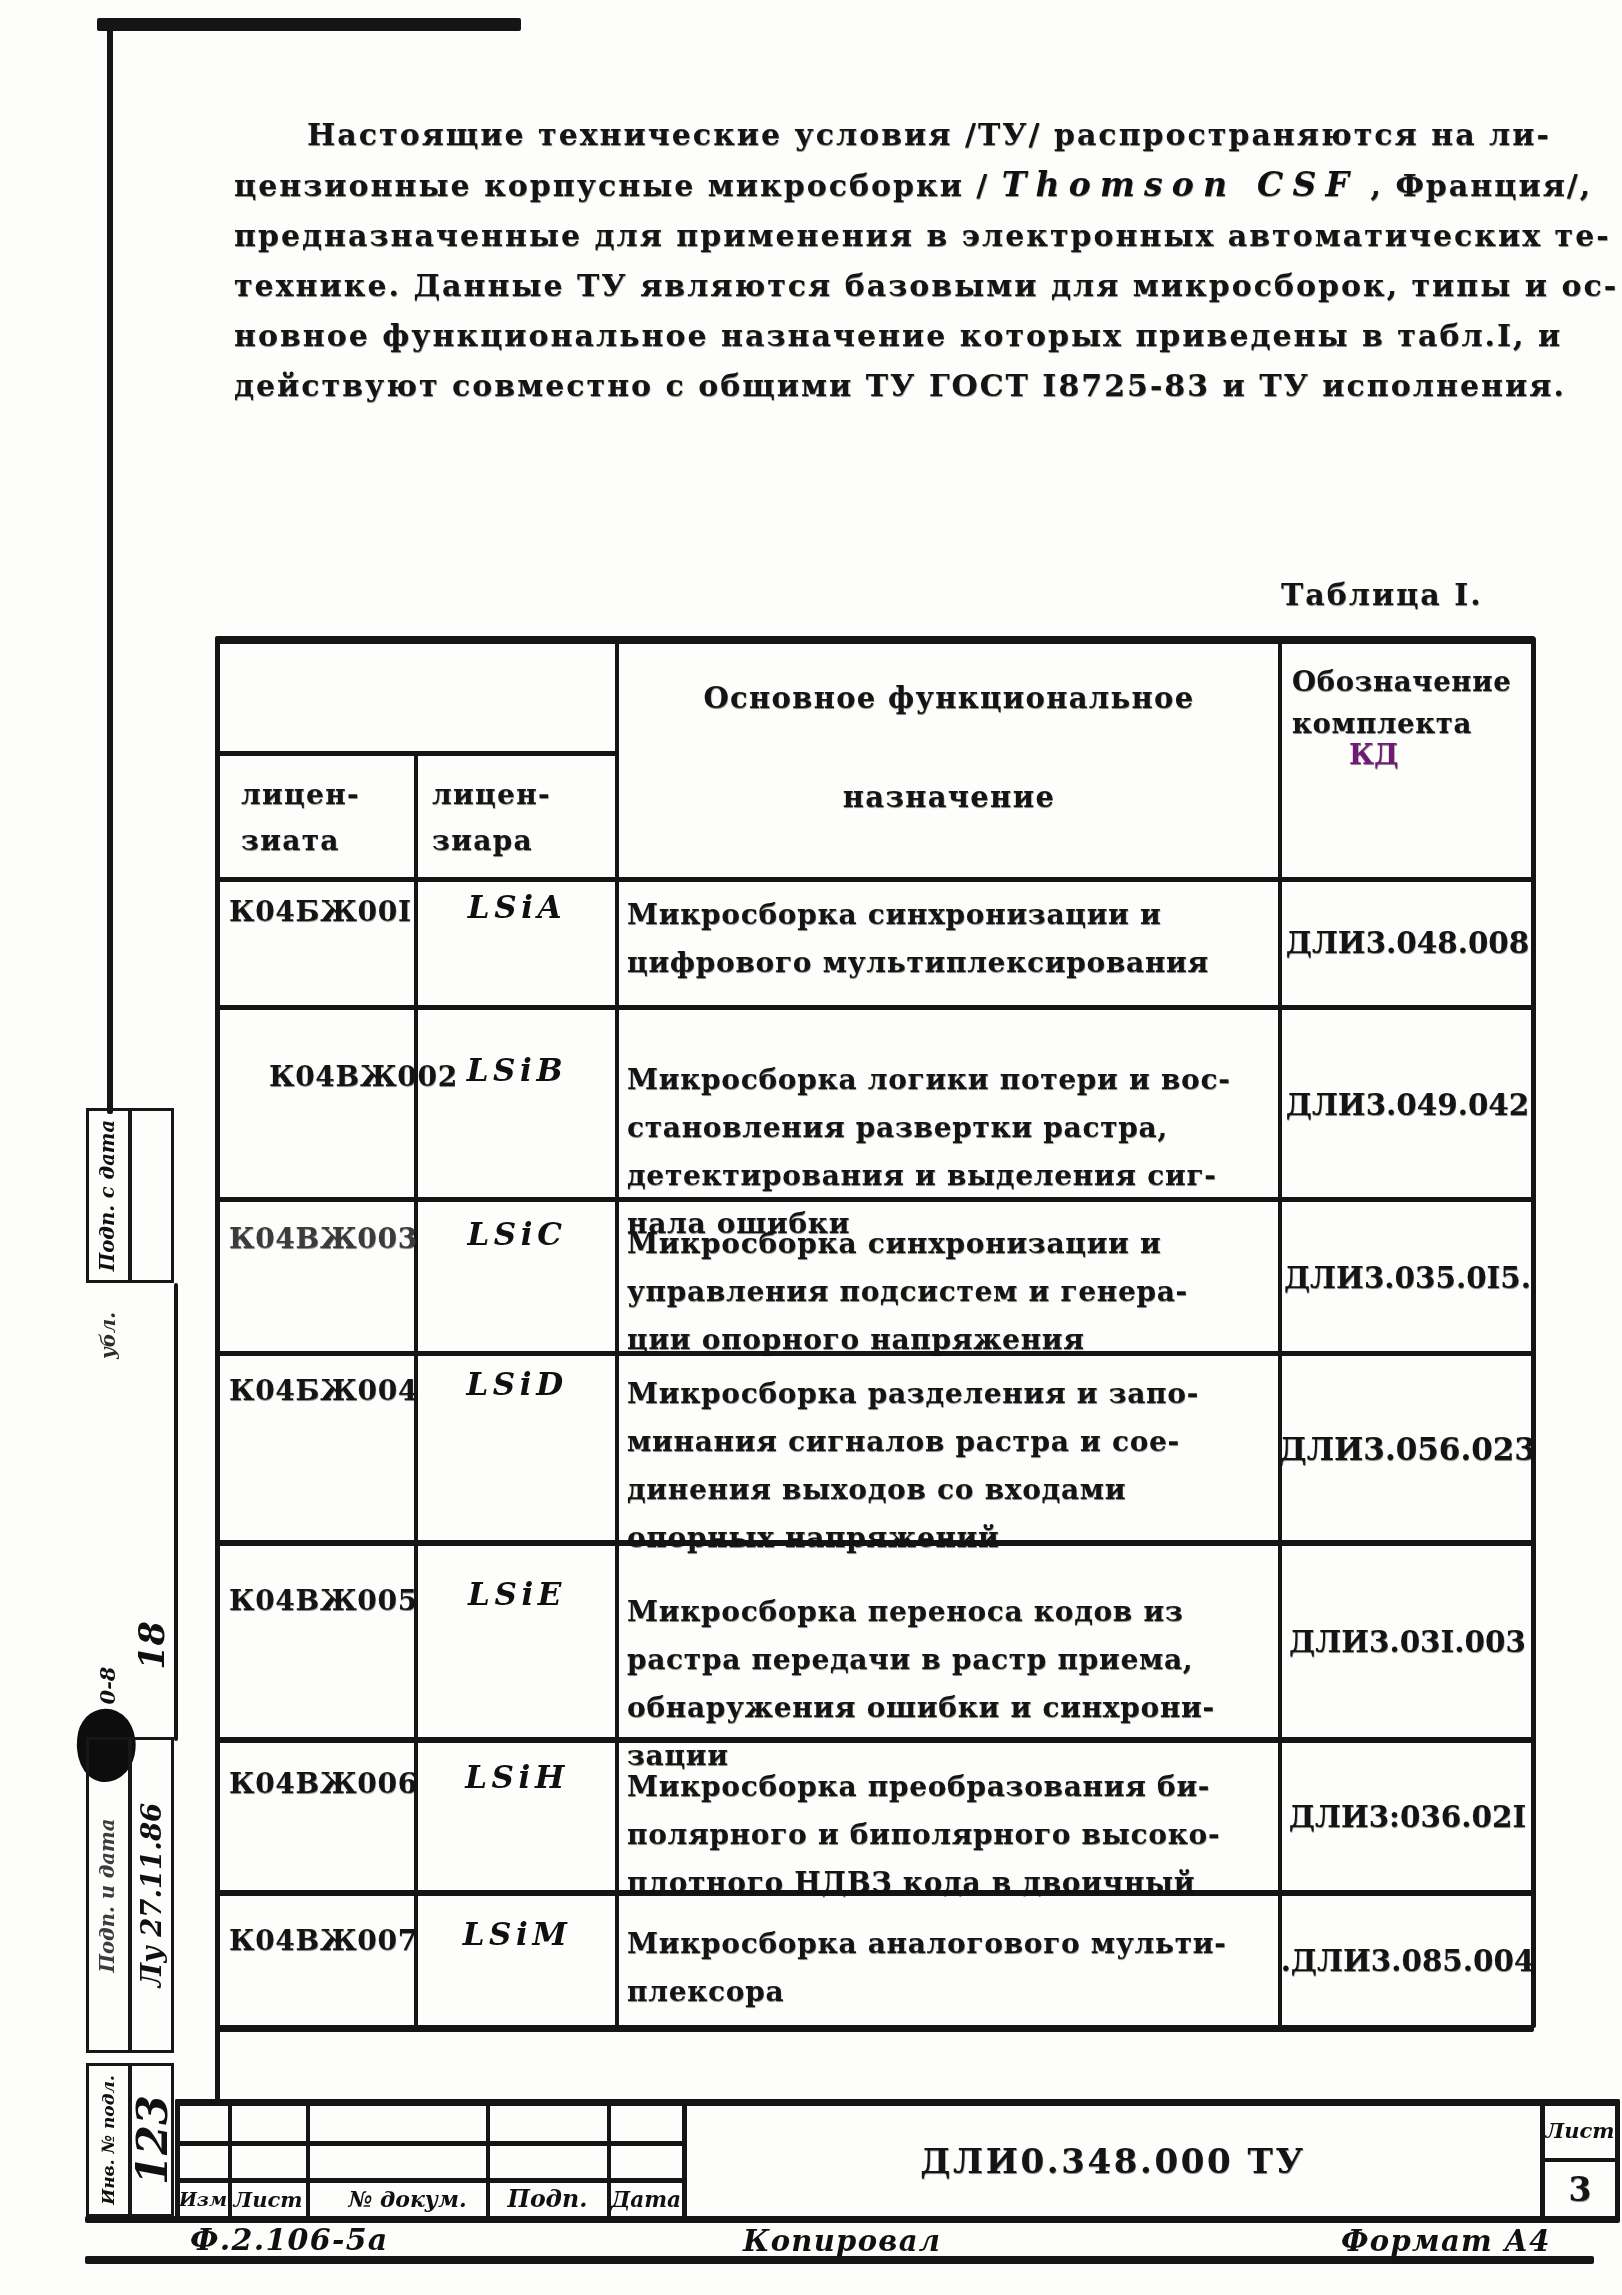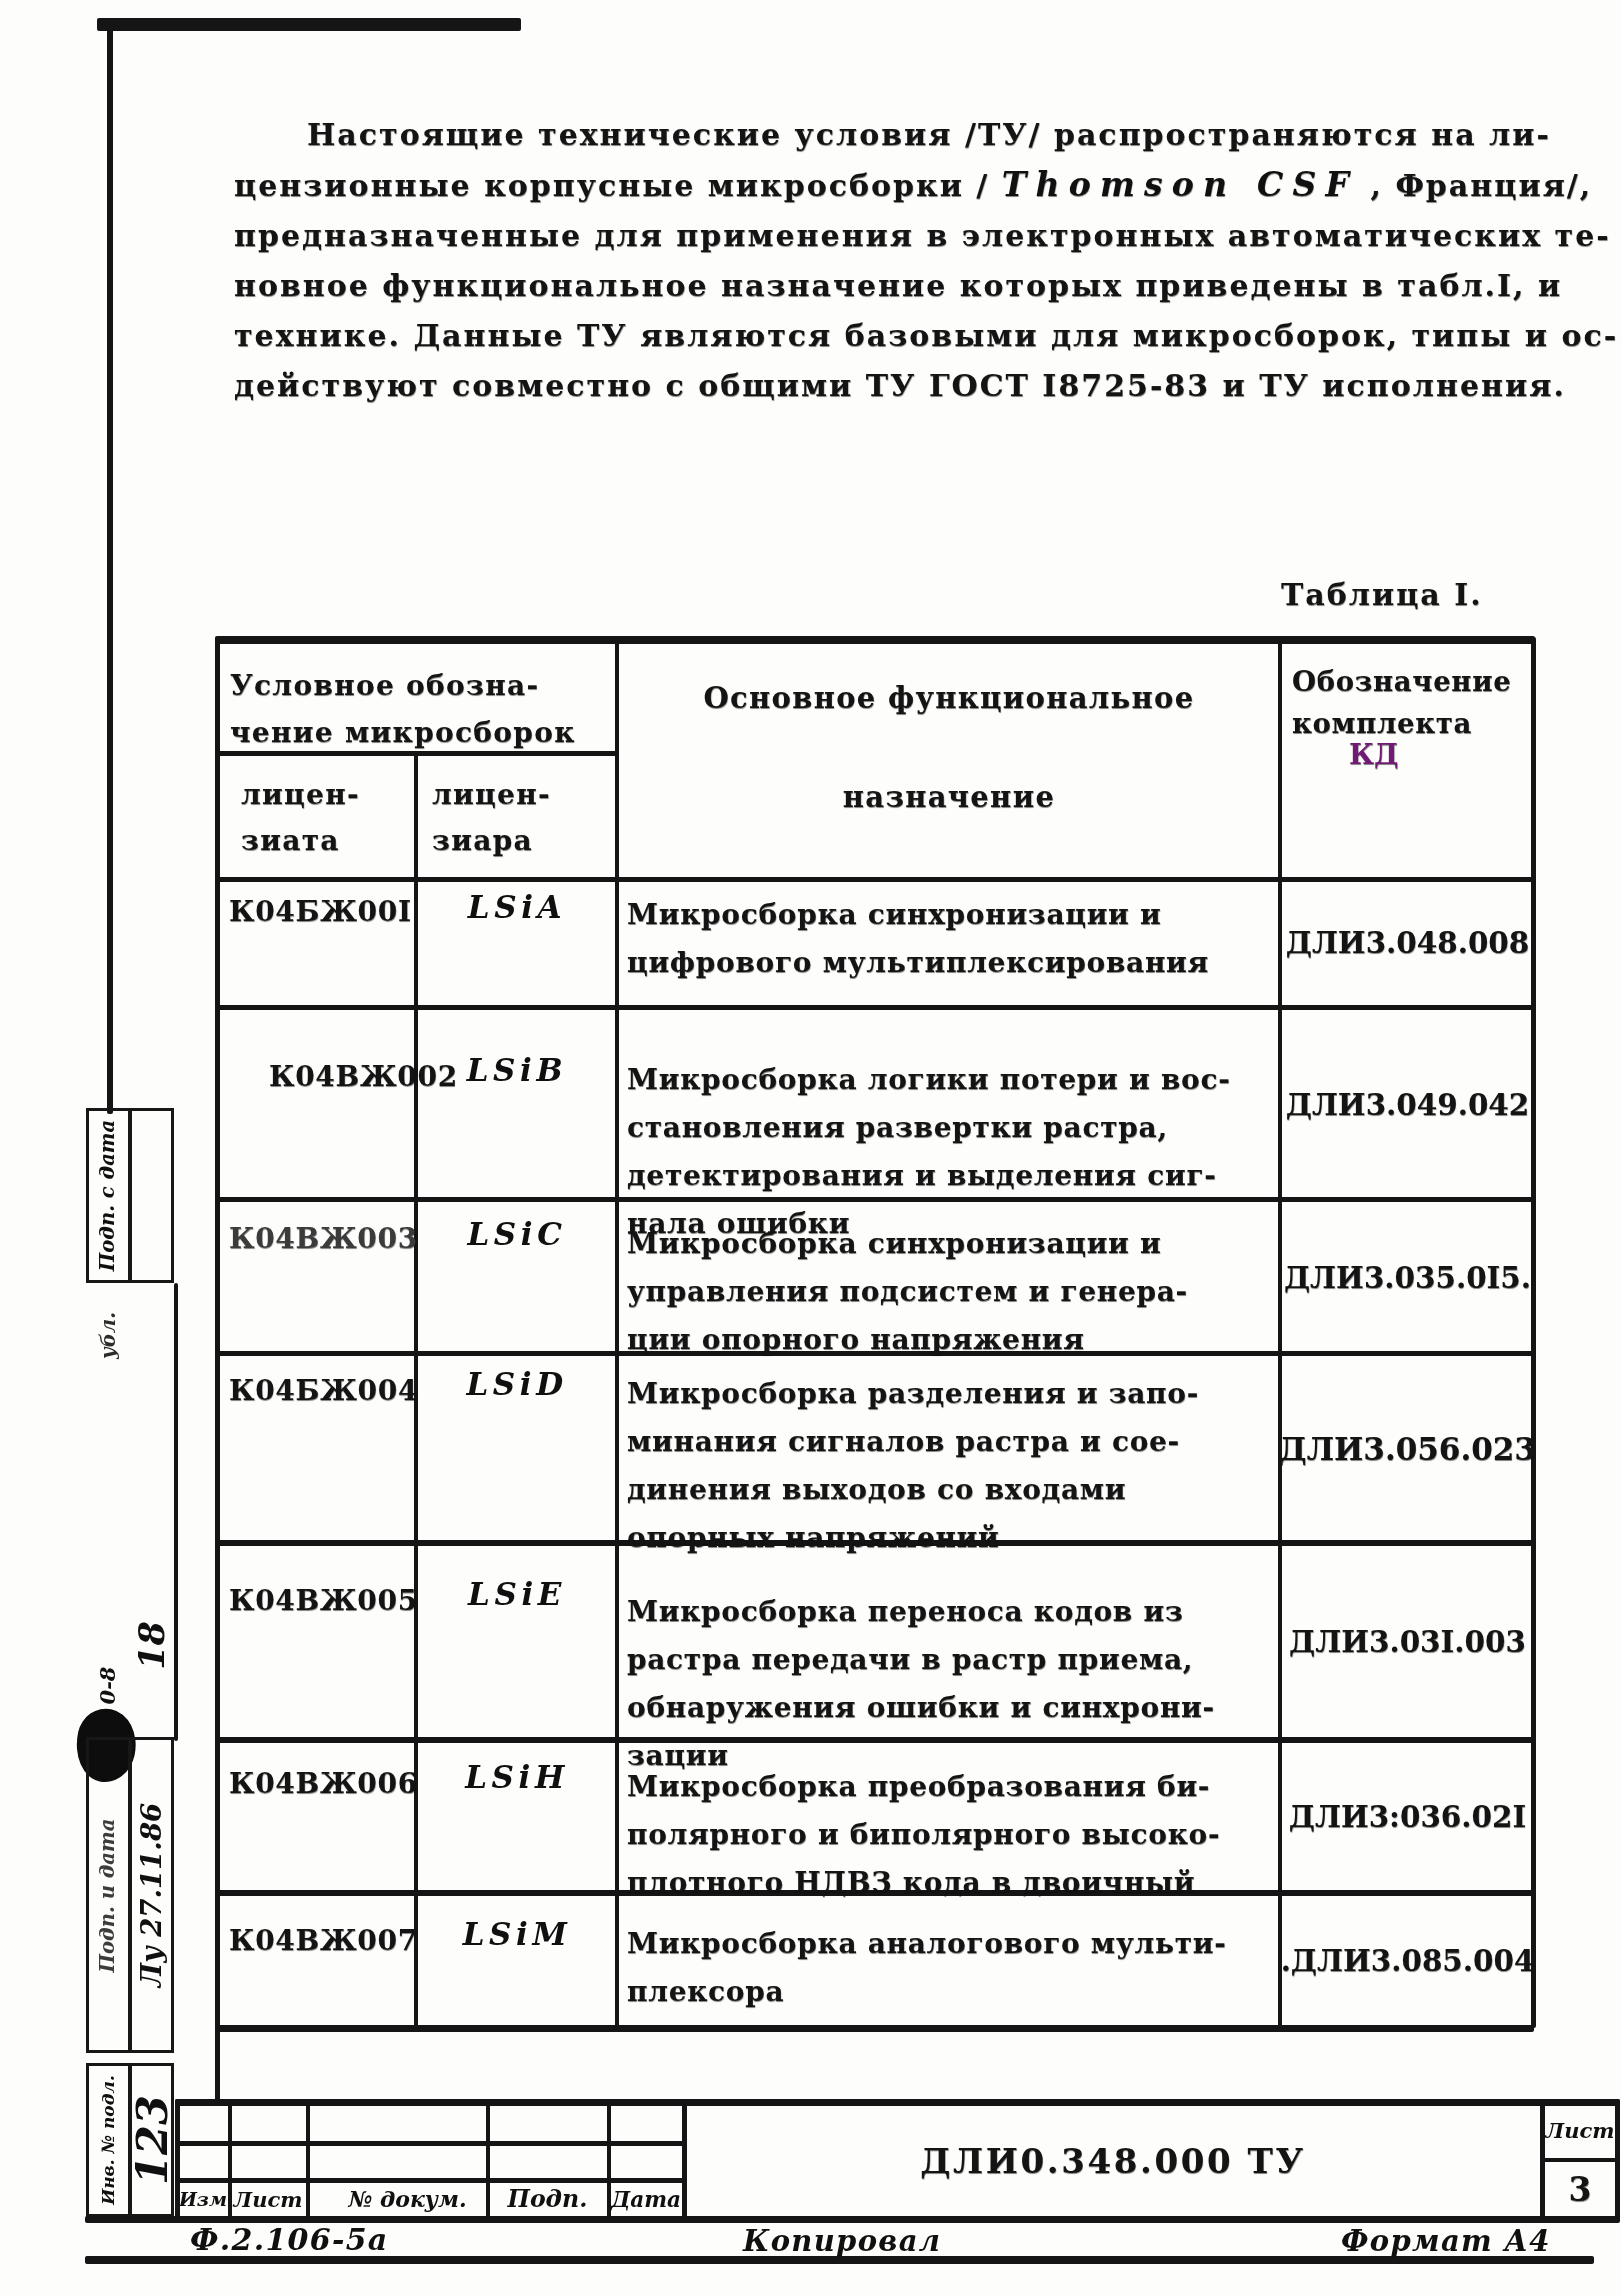--- a/index.html
+++ b/index.html
@@ -25,44 +25,42 @@
   <div class="ln" style="left:97px;top:18.3px;width:424px;height:13px;"></div>
   <div class="ln" style="left:107px;top:19.6px;width:5.9px;height:1094px;"></div>
   <div class="ln" style="left:215px;top:637px;width:4.6px;height:1466px;"></div>
   <div class="ln" style="left:174px;top:1283px;width:3.9px;height:458px;"></div>
   <div class="ln" style="left:85px;top:2256px;width:1509px;height:7.9px;"></div>
 
   <div class="abs tw" style="left:234px;top:110px;width:1315px;font-size:30px;letter-spacing:2px;line-height:50px;">
     <div class="nowrap" style="padding-left:73px;">Настоящие технические условия /ТУ/ распространяются на ли-</div>
     <div class="nowrap"><span>цензионные корпусные микросборки / </span><span class="hw" style="font-size:33px;letter-spacing:9.2px;">Thomson CSF</span><span> , Франция/,</span></div>
     <div class="nowrap">предназначенные для применения в электронных автоматических те-</div>
+    <div class="nowrap">технике. Данные ТУ являются базовыми для микросборок, типы и ос-</div>
     <div class="nowrap">новное функциональное назначение которых приведены в табл.I, и</div>
-    <div class="nowrap">технике. Данные ТУ являются базовыми для микросборок, типы и ос-</div>
     <div class="nowrap">действуют совместно с общими ТУ ГОСТ I8725-83 и ТУ исполнения.</div>
   </div>
 
   <div class="abs tw nowrap" style="left:1281px;top:577px;font-size:30px;letter-spacing:2px;">Таблица I.</div>
 
   <div class="ln" style="left:215px;top:636px;width:1320px;height:7.9px;"></div>
   <div class="ln" style="left:216px;top:751px;width:402px;height:4.6px;"></div>
   <div class="ln" style="left:216px;top:877px;width:1318px;height:5.2px;"></div>
   <div class="ln" style="left:216px;top:1005px;width:1318px;height:5.2px;"></div>
   <div class="ln" style="left:216px;top:1197px;width:1318px;height:5.2px;"></div>
   <div class="ln" style="left:216px;top:1351px;width:1318px;height:5.2px;"></div>
   <div class="ln" style="left:216px;top:1540px;width:1318px;height:5.9px;"></div>
   <div class="ln" style="left:216px;top:1737px;width:1318px;height:5.9px;"></div>
   <div class="ln" style="left:216px;top:1890px;width:1318px;height:5.9px;"></div>
   <div class="ln" style="left:216px;top:2025px;width:1318px;height:7.2px;"></div>
   <div class="ln" style="left:414px;top:753px;width:3.9px;height:1276px;"></div>
   <div class="ln" style="left:615px;top:637px;width:3.9px;height:1391px;"></div>
   <div class="ln" style="left:1278px;top:637px;width:3.9px;height:1391px;"></div>
   <div class="ln" style="left:1531px;top:637px;width:4.6px;height:1391px;"></div>
 
-  <div class="abs tw pre" style="left:230px;top:662px;font-size:28px;letter-spacing:1.3px;line-height:47px;">Условное обозна-
-чение микросборок</div>
   <div class="abs tw pre" style="left:241px;top:772px;font-size:28px;letter-spacing:1.3px;line-height:46px;">лицен-
 зиата</div>
   <div class="abs tw pre" style="left:432px;top:772px;font-size:28px;letter-spacing:1.3px;line-height:46px;">лицен-
 зиара</div>
   <div class="abs tw ctr" style="left:622px;top:681px;width:654px;font-size:29px;letter-spacing:1.3px;">Основное функциональное</div>
   <div class="abs tw ctr" style="left:622px;top:780px;width:654px;font-size:29px;letter-spacing:1.3px;">назначение</div>
   <div class="abs tw pre" style="left:1292px;top:660px;font-size:27.5px;letter-spacing:0.7px;line-height:42px;">Обозначение
 комплекта</div>
   <div class="abs tw" style="left:1349px;top:738px;font-size:27.5px;color:#701a75;">КД</div>
 

